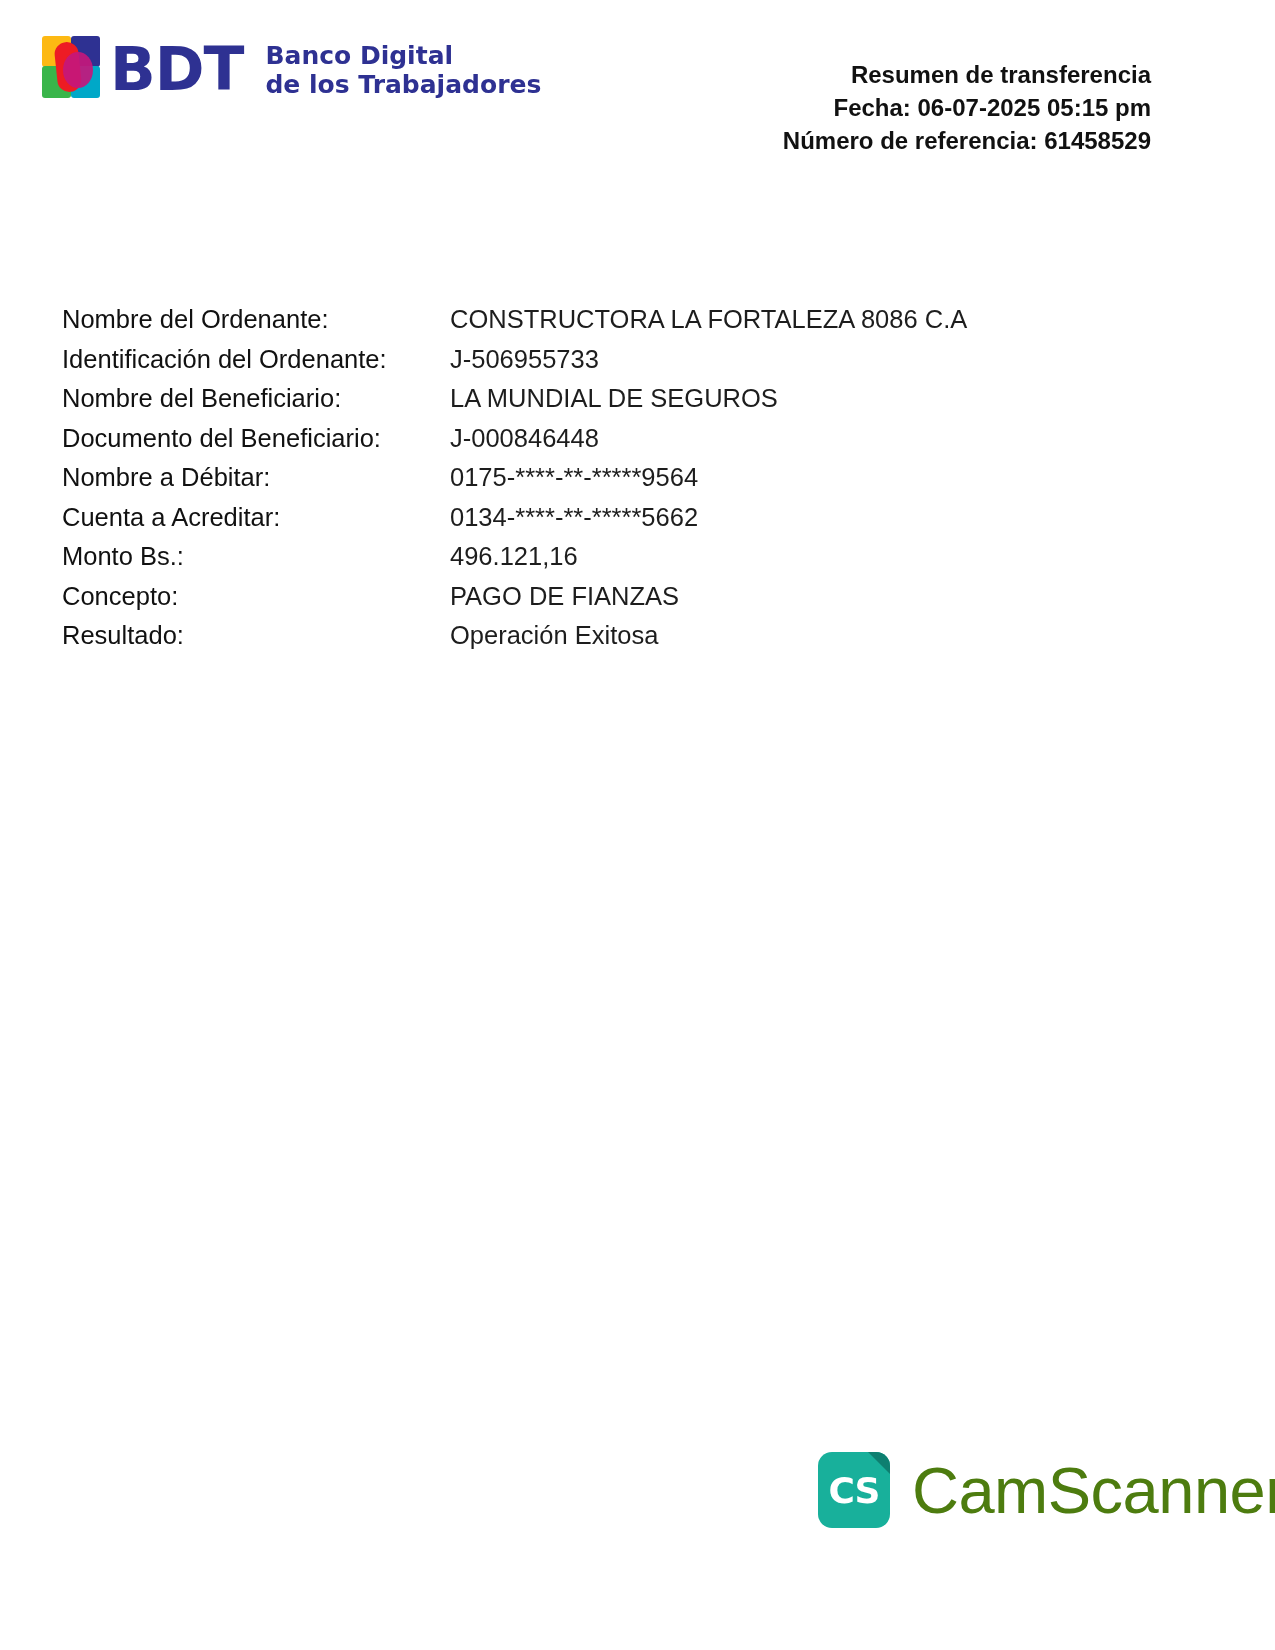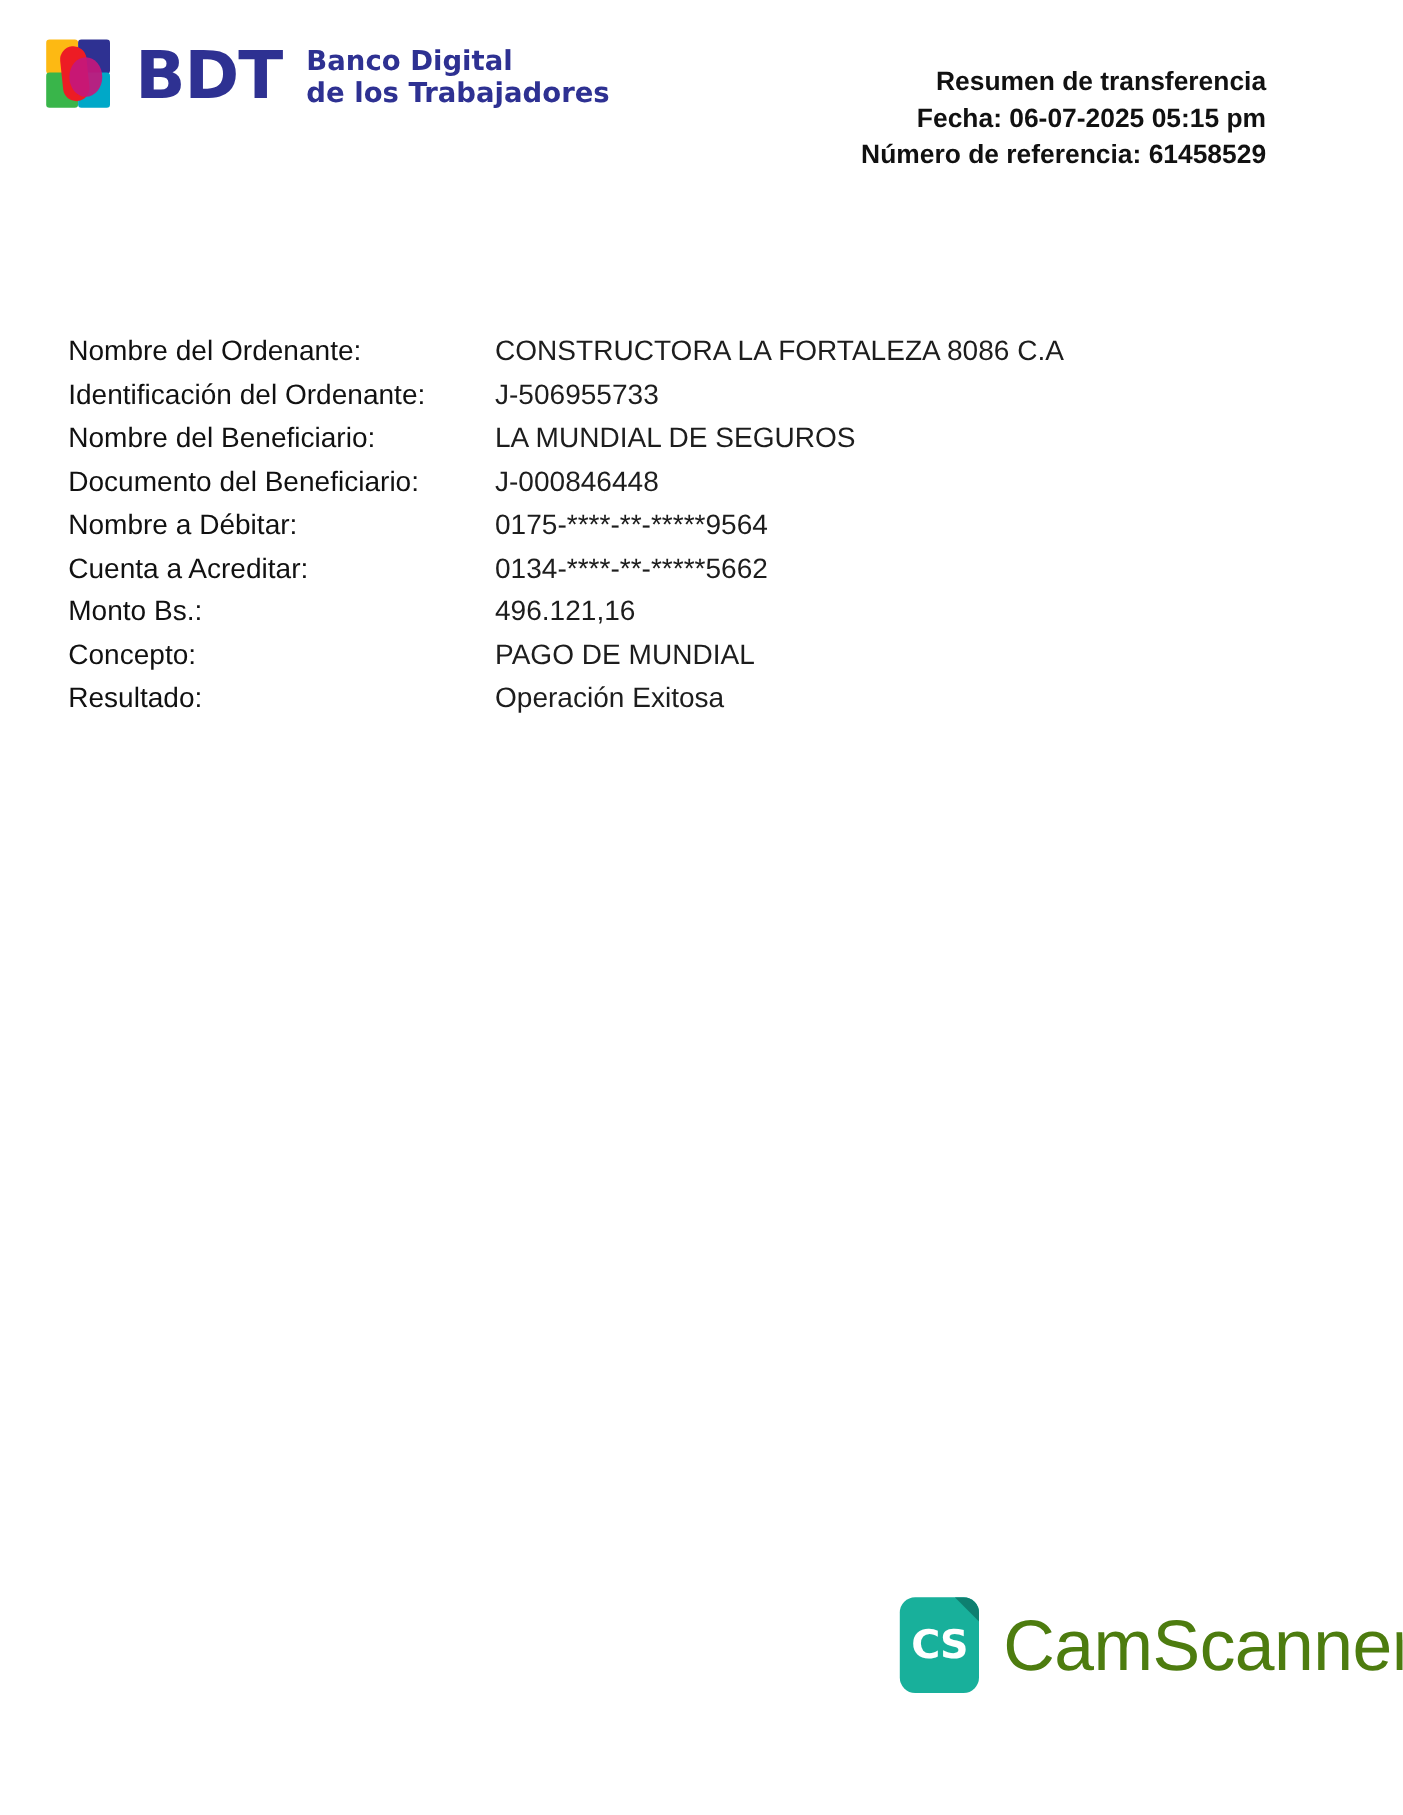--- a/index.html
+++ b/index.html
@@ -62,21 +62,21 @@
     border-radius: 50%;
     opacity: 0.92;
   }
 
   .logo-bdt {
     font-family: "DejaVu Sans", sans-serif;
     font-weight: bold;
     font-size: 60px;
     letter-spacing: -1px;
     color: #2e3192;
-    margin-left: 23px;
+    margin-left: 10px;
     line-height: 1;
     position: relative;
     top: 2px;
   }
   .logo-words {
     margin-left: 22px;
     line-height: 1.18;
     font-weight: bold;
     font-size: 25px;
     color: #2e3192;
@@ -125,21 +125,21 @@
   
   .camscanner {
     position: absolute;
     left: 818px;
     top: 1452px;
     display: flex;
     align-items: center;
   }
   .cs-badge {
     width: 72px;
-    height: 87px;
+    height: 76px;
     border-radius: 14px;
     background: #18b09b;
     position: relative;
     flex: none;
     overflow: hidden;
   }
   .cs-badge .corner {
     position: absolute;
     right: 0; top: 0;
     width: 0; height: 0;
@@ -226,21 +226,21 @@
     <div class="value">0134-****-**-*****5662</div>
   </div>
 
   <div class="row">
     <div class="label">Monto Bs.:</div>
     <div class="value">496.121,16</div>
   </div>
 
   <div class="row">
     <div class="label">Concepto:</div>
-    <div class="value">PAGO DE MUNDIAL</div>
+    <div class="value">PAGO DE FIANZAS</div>
   </div>
 
   <div class="row">
     <div class="label">Resultado:</div>
     <div class="value">Operación Exitosa</div>
   </div>
 
 </div>
 
 <div class="camscanner">

